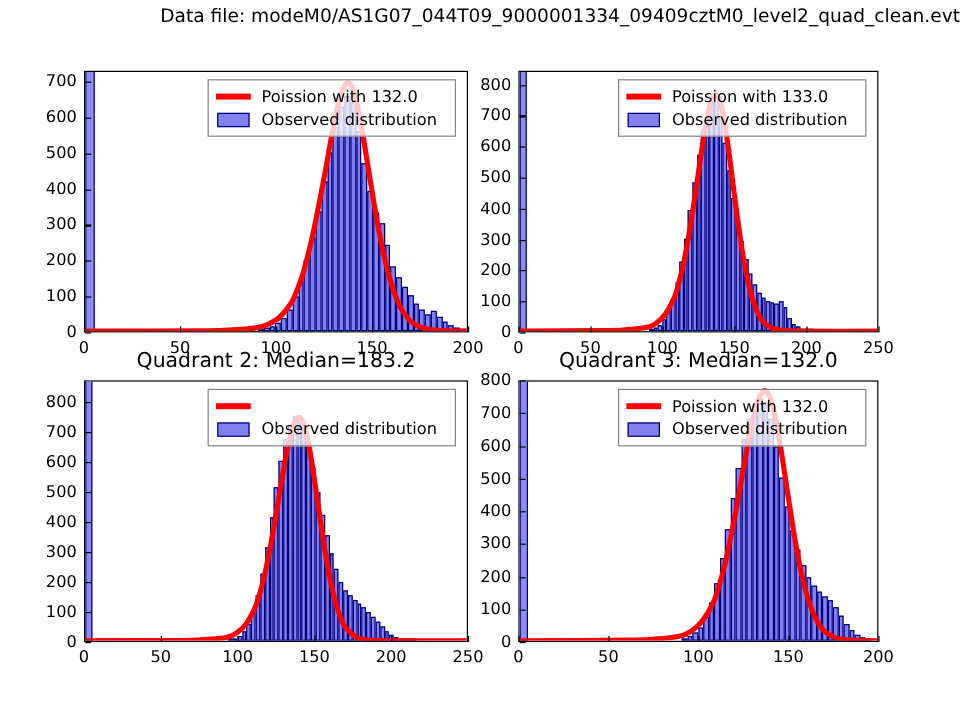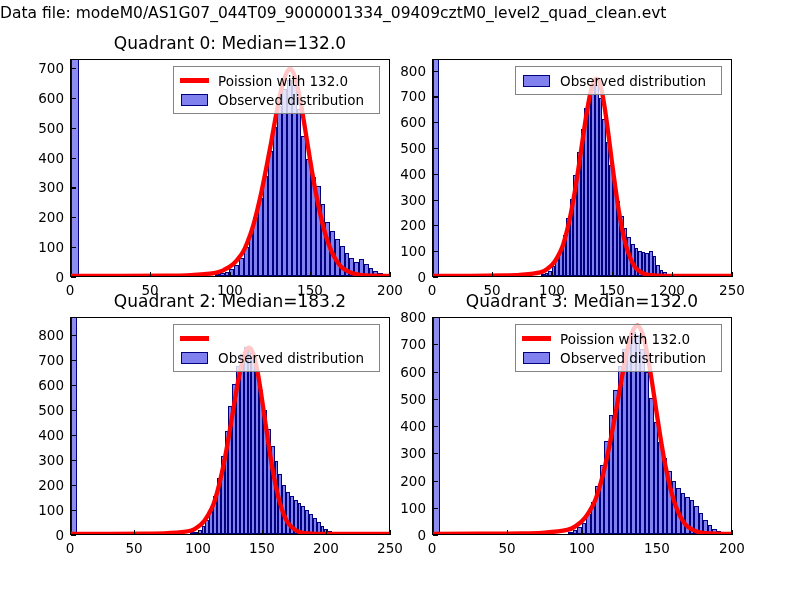--- a/index.html
+++ b/index.html
@@ -1,20 +1,20 @@
 <!DOCTYPE html>
 <html><head>
 <meta charset="utf-8">
 <style>
   html,body{margin:0;padding:0;}
   body{width:800px;height:600px;background:#ffffff;
        font-family:"DejaVu Sans",sans-serif;overflow:hidden;}
   #figure{position:relative;width:800px;height:600px;}
 
-  .suptitle{position:absolute;left:0;top:4px;width:800px;text-align:left;
+  .suptitle{position:absolute;left:0;top:4px;width:800px;text-align:right;
             font-size:15.5px;color:#000;white-space:nowrap;}
 
   .panel{position:absolute;}
   .axtitle{position:absolute;left:0;width:100%;text-align:center;
            font-size:17px;color:#000;white-space:nowrap;}
 
   .plotbox{position:absolute;border:1.1px solid #000;background:#fff;
            box-sizing:border-box;overflow:hidden;}
 
   
@@ -49,21 +49,20 @@
 </style>
 </head>
 <body>
 
 <div id="figure">
 
   <div class="suptitle">Data file: modeM0/AS1G07_044T09_9000001334_09409cztM0_level2_quad_clean.evt</div>
 
   <div id="panels">
       <div class="panel" style="left: 0px; top: 0px; width: 800px; height: 600px;">
-        <div class="axtitle" style="left: 70px; width: 320px; top: 33px;">Quadrant 0: Median=132.0</div>
         <div class="plotbox" style="left: 70px; top: 59px; width: 320px; height: 218px;">
           <div class="spikebar" style="left: 0px; width: 7.68px; height: 218px;"></div>
           <div class="bar" style="left: 144px; width: 4.8px; height: 1.79178px;"></div>
           <div class="bar" style="left: 148.8px; width: 4.8px; height: 2.68767px;"></div>
           <div class="bar" style="left: 153.6px; width: 4.8px; height: 4.18082px;"></div>
           <div class="bar" style="left: 158.4px; width: 4.8px; height: 6.56986px;"></div>
           <div class="bar" style="left: 163.2px; width: 4.8px; height: 11.3479px;"></div>
           <div class="bar" style="left: 168px; width: 4.8px; height: 18.5151px;"></div>
           <div class="bar" style="left: 172.8px; width: 4.8px; height: 28.6685px;"></div>
           <div class="bar" style="left: 177.6px; width: 4.8px; height: 41.8082px;"></div>
@@ -209,20 +208,26 @@
         <div class="xtick-mark" style="left: 492px; top: 272px; height: 4.5px;"></div>
         <div class="xtick-label" style="left: 552px; top: 282px;">100</div>
         <div class="xtick-mark" style="left: 552px; top: 272px; height: 4.5px;"></div>
         <div class="xtick-label" style="left: 612px; top: 282px;">150</div>
         <div class="xtick-mark" style="left: 612px; top: 272px; height: 4.5px;"></div>
         <div class="xtick-label" style="left: 672px; top: 282px;">200</div>
         <div class="xtick-mark" style="left: 672px; top: 272px; height: 4.5px;"></div>
         <div class="xtick-label" style="left: 732px; top: 282px;">250</div>
         <div class="xtick-mark" style="left: 732px; top: 272px; height: 4.5px;"></div>
         <div class="legend" style="left: 515px; top: 66px; width: 207px;">
+          <div class="legrow">
+            <div class="legswatch">
+              <div class="legline"></div>
+            </div>
+            <div class="legtext">Poission with 133.0</div>
+          </div>
           <div class="legrow">
             <div class="legswatch">
               <div class="legpatch"></div>
             </div>
             <div class="legtext">Observed distribution</div>
           </div>
         </div>
       </div>
       <div class="panel" style="left: 0px; top: 0px; width: 800px; height: 600px;">
         <div class="axtitle" style="left: 70px; width: 320px; top: 291px;">Quadrant 2: Median=183.2</div>

